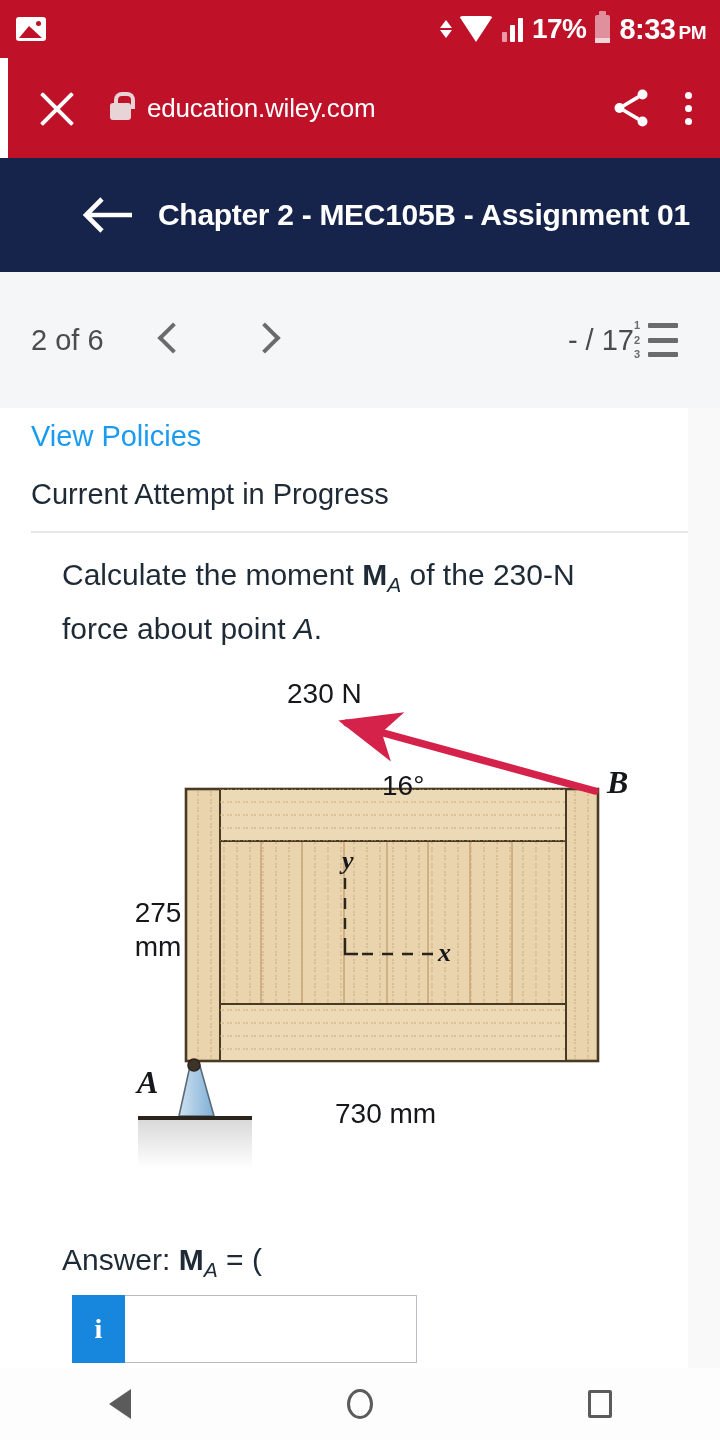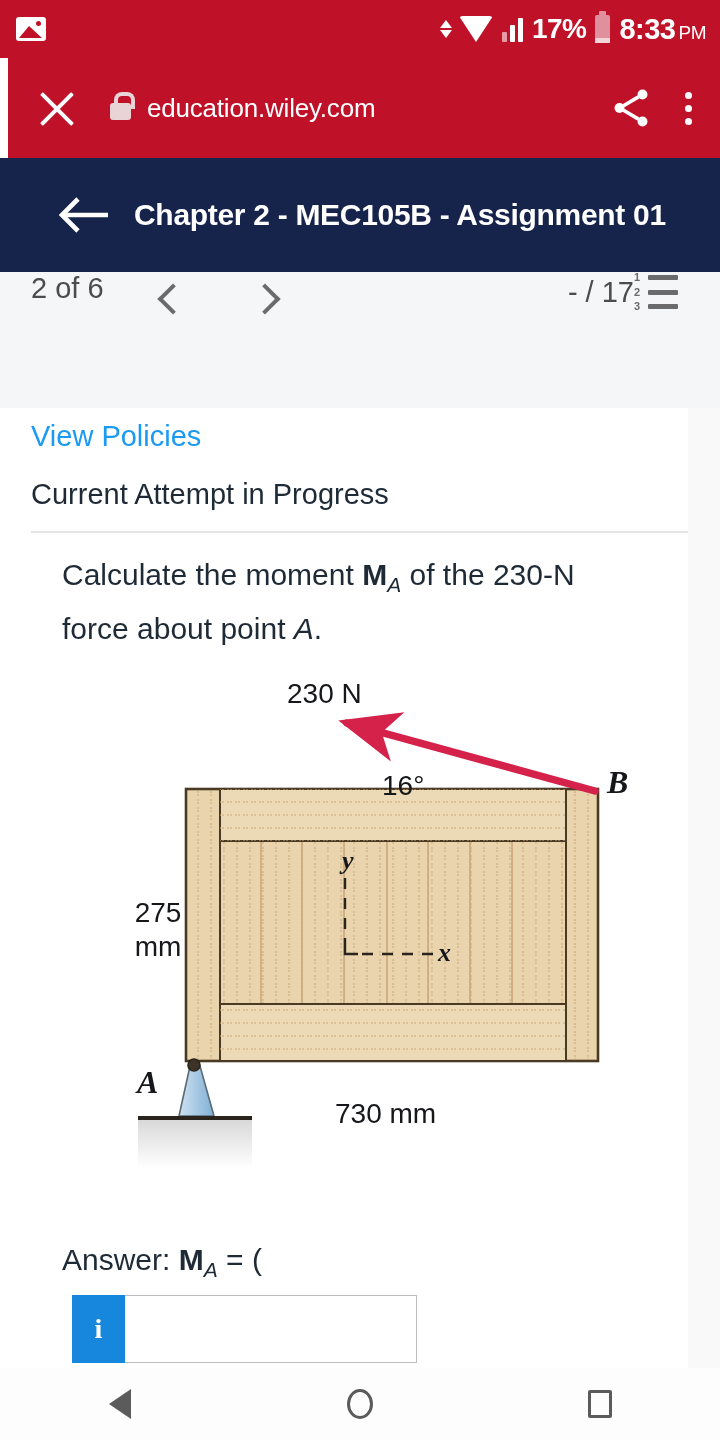--- a/index.html
+++ b/index.html
@@ -62,21 +62,21 @@
   }
   .battery::before {
     content: ""; position: absolute; left: 4px; top: -4px;
     width: 7px; height: 4px; background: #e08f9c; border-radius: 1px 1px 0 0;
   }
   .battery::after {
     content: ""; position: absolute; left: 0; bottom: 0;
     width: 15px; height: 5px; background: #f3d4d9;
   }
   .clock { color: #fff; font-size: 29px; font-weight: 700; letter-spacing: -0.5px; }
-  .clock span.pm { font-size: 19px; font-weight: 400; margin-left: 3px; }
+  .clock span.pm { font-size: 19px; font-weight: 700; margin-left: 3px; }
 
   
   .urlbar {
     position: absolute; left: 8px; top: 58px; width: 720px; height: 100px;
     background: #bf1229;
     display: flex; align-items: center;
   }
   .close-x {
     width: 62px; height: 62px; margin-left: 18px;
     position: relative; flex: 0 0 auto;
@@ -103,33 +103,33 @@
   .url-actions { margin-left: auto; display: flex; align-items: center; gap: 14px; padding-right: 20px; }
   .share-icon { width: 46px; height: 46px; }
   .kebab { width: 40px; height: 46px; display: flex; flex-direction: column;
            align-items: center; justify-content: center; gap: 6px; }
   .kebab i { width: 7px; height: 7px; border-radius: 50%; background: #fff; display: block; }
 
   
   .appbar {
     position: absolute; left: 0; top: 158px; width: 720px; height: 114px;
     background: #16234a;
-    display: flex; align-items: center;
+    display: flex; align-items: center; padding-left: 24px;
   }
   .back-arrow { width: 56px; height: 44px; margin-left: 56px; flex: 0 0 auto; }
   .appbar-title {
     color: #ffffff; font-size: 30px; font-weight: 700;
     margin-left: 22px; white-space: nowrap; letter-spacing: -0.3px;
   }
 
   
   .pager {
     position: absolute; left: 0; top: 272px; width: 720px; height: 136px;
     background: #f5f6f7;
-    display: flex; align-items: flex-start;
+    display: flex; align-items: center;
   }
   .pager-count { color: #4c4c4c; font-size: 29px; margin-left: 31px; }
   .chev { width: 58px; height: 58px; position: relative; }
   .chev::before {
     content: ""; position: absolute; left: 20px; top: 16px;
     width: 18px; height: 18px;
     border-top: 4px solid #6b6b6b; border-right: 4px solid #6b6b6b;
   }
   .chev.prev::before { transform: rotate(-135deg); left: 22px; }
   .chev.next::before { transform: rotate(45deg); left: 16px; }

